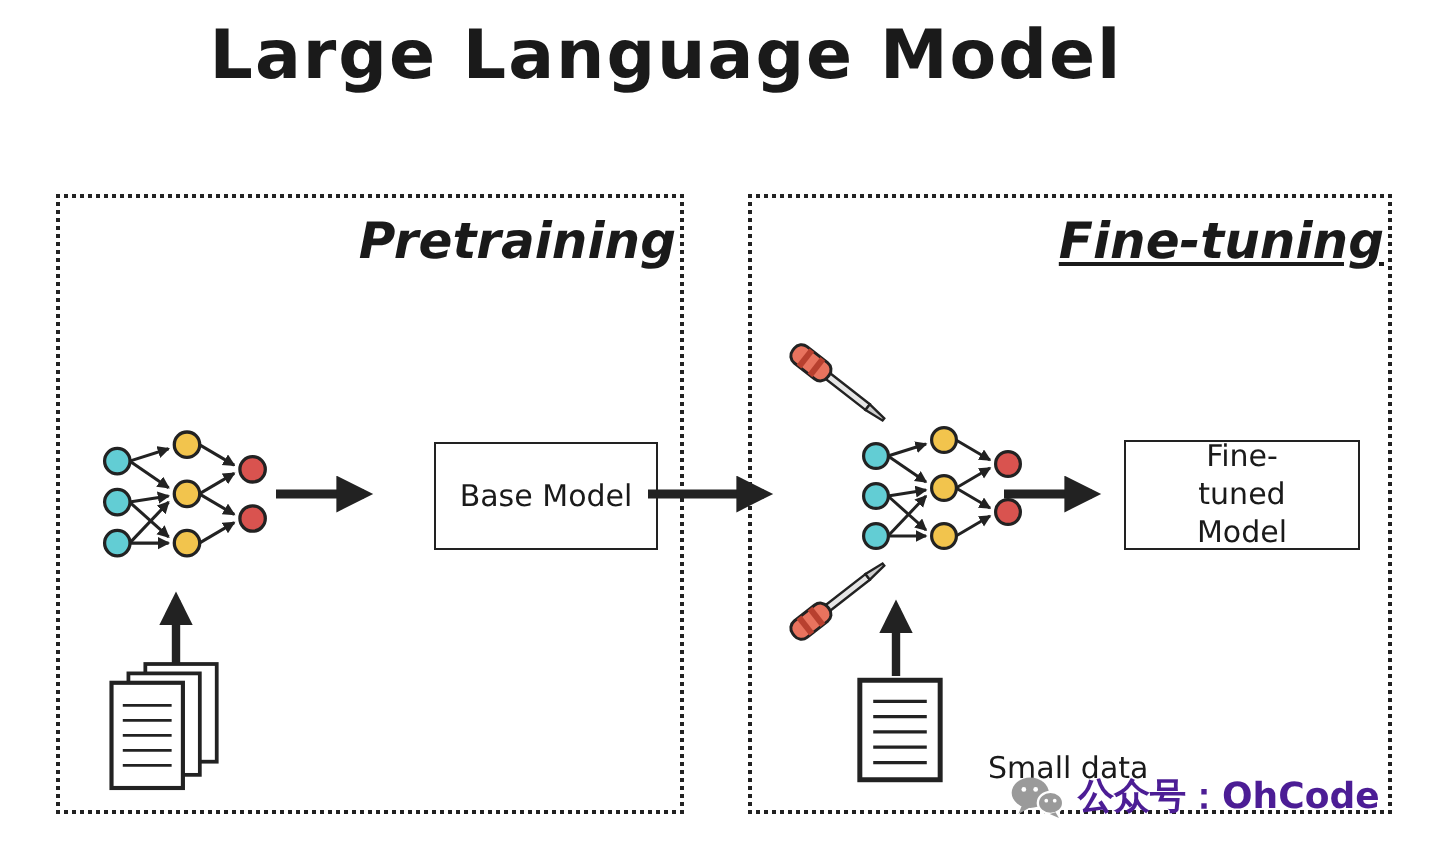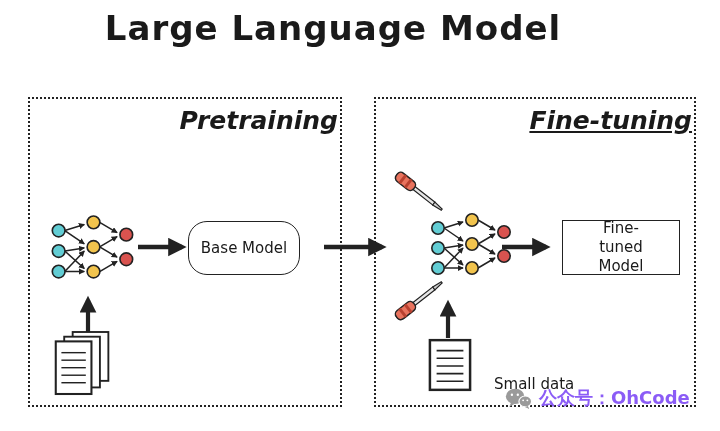--- a/index.html
+++ b/index.html
@@ -17,27 +17,27 @@
   .stage-label{
     position:absolute;text-align:right;font-size:25px;font-weight:bold;font-style:italic;
   }
   .stage-label.pretrain{left:28px;top:106px;width:310px;}
   .stage-label.finetune{left:374px;top:106px;width:318px;text-decoration:underline;}
   .model-box{
     position:absolute;border:1.6px solid #222;background:#fff;
     display:flex;align-items:center;justify-content:center;text-align:center;
     font-size:15px;line-height:1.25;
   }
-  .model-box.base{left:188px;top:221px;width:110px;height:52px;border-radius:19px;}
+  .model-box.base{left:217px;top:221px;width:110px;height:52px;}
   .model-box.tuned{left:562px;top:220px;width:118px;height:55px;padding:0 26px;box-sizing:border-box;}
   .abs{position:absolute;}
   .data-label{position:absolute;font-size:15px;}
   .watermark{
     position:absolute;left:505px;top:386px;display:flex;align-items:center;gap:7px;
-    color:#8b5cf6;font-size:18px;font-weight:bold;
+    color:#4c1d95;font-size:18px;font-weight:bold;
   }
 </style>
 </head>
 <body>
 
 <div class="canvas">
 
   <svg width="0" height="0" style="position:absolute" aria-hidden="true">
     <defs>
       <marker id="ah-s" markerWidth="6" markerHeight="6" refX="3.5" refY="2" orient="auto">

